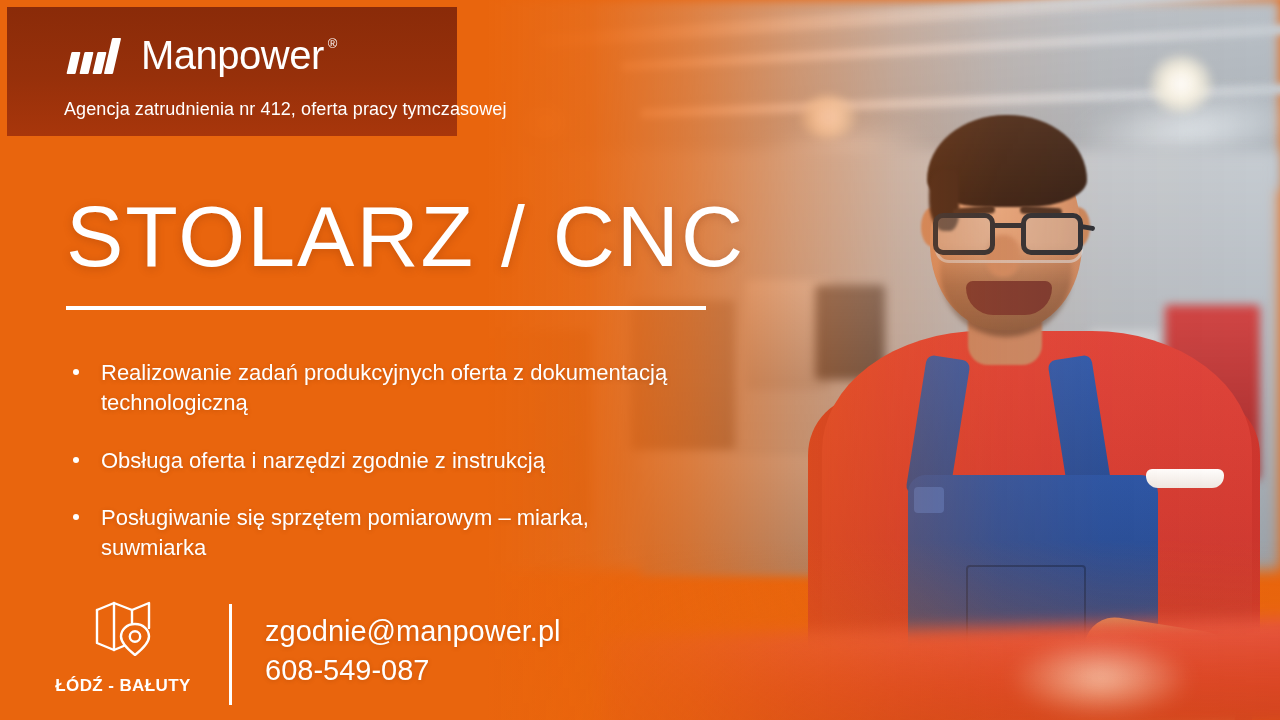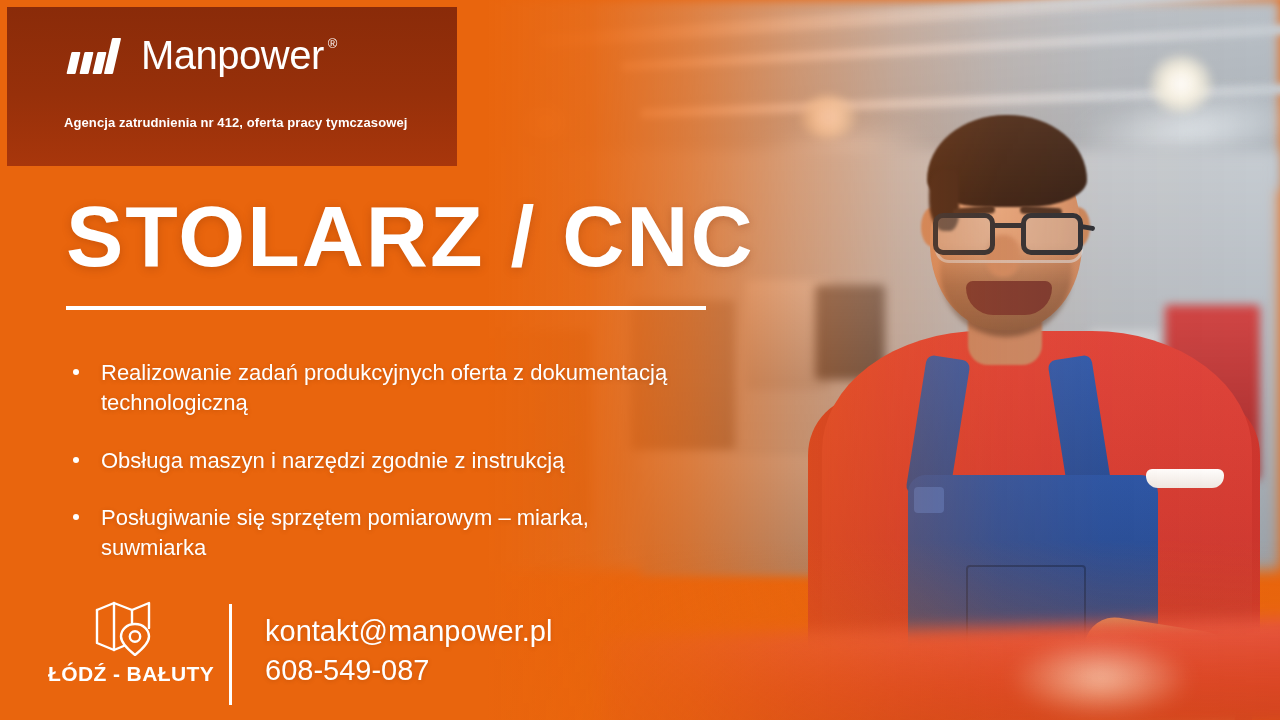--- a/index.html
+++ b/index.html
@@ -187,48 +187,48 @@
   }
   .wash-bottom {
     position:absolute; left:0; bottom:0; width:1280px; height:180px;
     background:linear-gradient(180deg, rgba(233,101,13,0) 0%, rgba(233,101,13,.20) 55%, rgba(233,101,13,.40) 100%);
   }
 
   
   .content { position:absolute; inset:0; }
 
   .logo-box {
-    position:absolute; left:7px; top:7px; width:450px; height:159px;
+    position:absolute; left:7px; top:7px; width:450px; height:129px;
     background:linear-gradient(180deg,#8a2b09 0%, #97300a 55%, #a8360b 100%);
   }
   .logo-lockup { position:absolute; left:62px; top:28px; display:flex; align-items:center; gap:14px; }
   .logo-mark { position:relative; width:58px; height:38px; }
   .logo-mark span {
     position:absolute; bottom:0; width:9px; background:#fff;
     transform:skewX(-13deg); border-radius:1px;
   }
   .lb1 { left:0px;  height:22px; }
   .lb2 { left:13px; height:22px; }
   .lb3 { left:26px; height:22px; }
   .lb4 { left:39px; height:36px; }
   .logo-word {
     color:#fff; font-size:40px; font-weight:400; letter-spacing:-.5px;
     line-height:1; position:relative; white-space:nowrap;
   }
   .logo-reg { position:absolute; right:-13px; top:2px; font-size:13px; }
 
   .agency-line {
-    position:absolute; left:57px; top:108px; width:400px;
-    color:#fff; font-size:13px; font-weight:700; letter-spacing:.1px;
+    position:absolute; left:57px; top:92px; width:400px;
+    color:#fff; font-size:18px; font-weight:400; letter-spacing:.1px;
     white-space:nowrap;
   }
 
   .title {
     position:absolute; left:66px; top:193px;
-    color:#fff; font-size:86px; font-weight:700; letter-spacing:2px;
+    color:#fff; font-size:86px; font-weight:400; letter-spacing:2px;
     line-height:1; white-space:nowrap;
     text-shadow:0 2px 10px rgba(120,40,0,.28);
   }
   .title-rule {
     position:absolute; left:66px; top:306px; width:640px; height:4px; background:#fff;
   }
 
   .bullets { position:absolute; left:66px; top:358px; width:620px; }
   .bullet { position:relative; padding-left:35px; margin-bottom:27px; }
   .bullet:last-child { margin-bottom:0; }
@@ -238,21 +238,21 @@
   }
   .bullet-text {
     color:#fff; font-size:22px; font-weight:400; line-height:1.38;
     text-shadow:0 1px 4px rgba(130,50,5,.30);
   }
 
   .footer { position:absolute; left:0; bottom:0; width:640px; height:130px; }
   .loc-block { position:absolute; left:48px; top:8px; width:150px; text-align:center; }
   .map-icon { width:60px; height:58px; margin:0 auto; display:block; }
   .loc-name {
-    margin-top:6px; color:#fff; font-size:21px; font-weight:700; letter-spacing:.4px;
+    margin-top:20px; color:#fff; font-size:17px; font-weight:700; letter-spacing:.4px;
     white-space:nowrap;
   }
   .v-divider { position:absolute; left:229px; top:14px; width:3px; height:101px; background:#fff; }
   .contact-block { position:absolute; left:265px; top:22px; }
   .contact-line {
     color:#fff; font-size:29px; font-weight:400; line-height:1.33; white-space:nowrap;
     text-shadow:0 1px 4px rgba(130,50,5,.28);
   }
 </style>
 </head>
@@ -345,21 +345,21 @@
     </div>
 
     <div class="title">STOLARZ / CNC</div>
     <div class="title-rule"></div>
 
     <div class="bullets">
       <div class="bullet">
         <div class="bullet-text">Realizowanie zadań produkcyjnych oferta z dokumentacją technologiczną</div>
       </div>
       <div class="bullet">
-        <div class="bullet-text">Obsługa maszyn i narzędzi zgodnie z instrukcją</div>
+        <div class="bullet-text">Obsługa oferta i narzędzi zgodnie z instrukcją</div>
       </div>
       <div class="bullet">
         <div class="bullet-text">Posługiwanie się sprzętem pomiarowym – miarka, suwmiarka</div>
       </div>
     </div>
 
     <div class="footer">
       <div class="loc-block">
         <svg class="map-icon" viewBox="0 0 60 58">
           <path d="M4 12 L21 5 L39 12 L56 5 L56 30" fill="none" stroke="#ffffff" stroke-width="2.4" stroke-linejoin="round" stroke-linecap="round"></path>
@@ -368,19 +368,19 @@
           <path d="M39 12 L39 25" fill="none" stroke="#ffffff" stroke-width="2.4" stroke-linecap="round"></path>
           <path d="M42 26 C50.5 26 56 32 56 38.6 C56 46 46.5 53.5 42 57 C37.5 53.5 28 46 28 38.6 C28 32 33.5 26 42 26 Z" fill="#e9650d" stroke="#ffffff" stroke-width="2.4" stroke-linejoin="round"></path>
           <circle cx="42" cy="38.5" r="5.2" fill="none" stroke="#ffffff" stroke-width="2.4"></circle>
         </svg>
         <div class="loc-name">ŁÓDŹ - BAŁUTY</div>
       </div>
 
       <div class="v-divider"></div>
 
       <div class="contact-block">
-        <div class="contact-line">kontakt@manpower.pl</div>
+        <div class="contact-line">zgodnie@manpower.pl</div>
         <div class="contact-line">608-549-087</div>
       </div>
     </div>
 
   </div>
 </div>
 
 </body></html>

